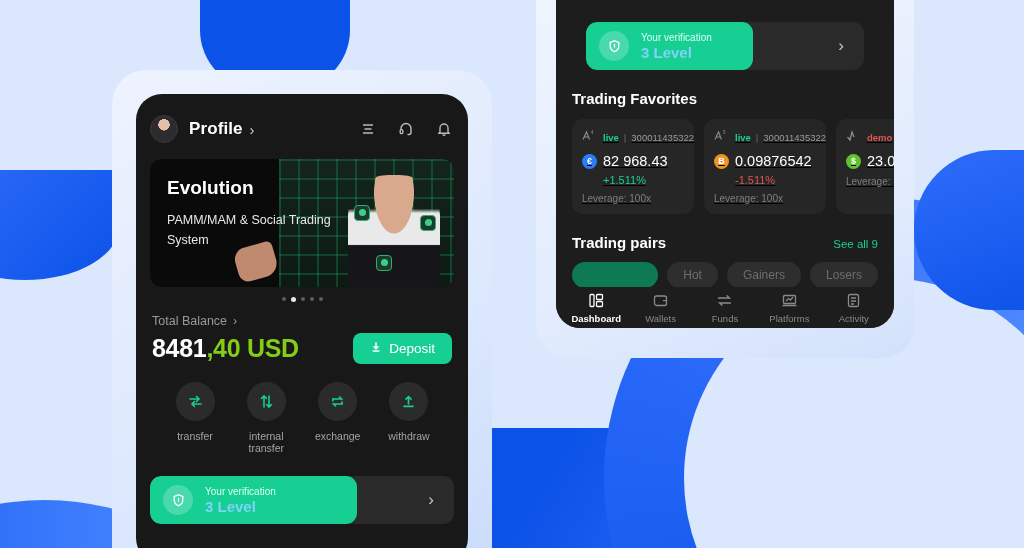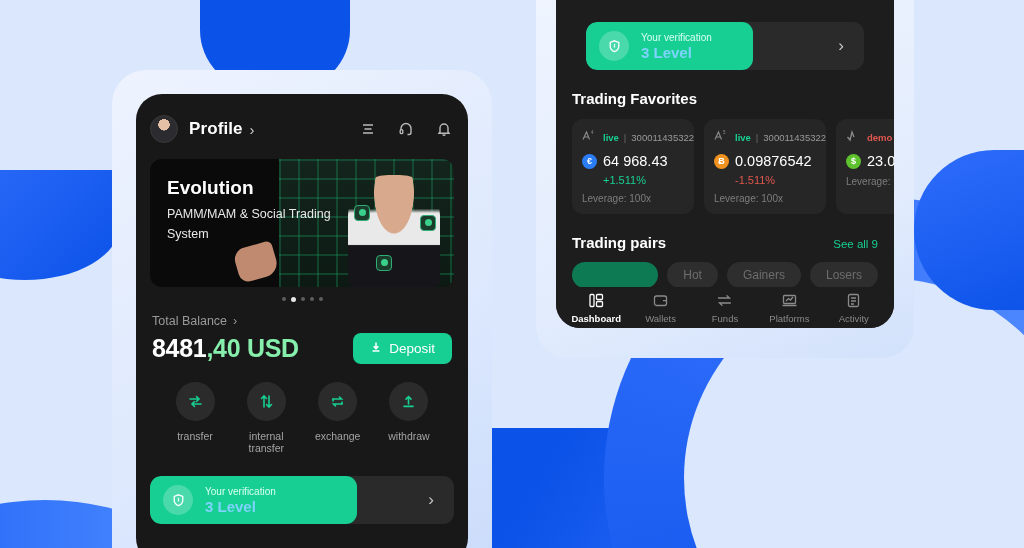--- a/index.html
+++ b/index.html
@@ -111,32 +111,32 @@
     position:absolute; width:16px; height:16px; border-radius:4px;
     background:#1b3b2b; border:1px solid #2fae77;
   }
   .banner-chip::after {
     content:""; position:absolute; left:4px; top:3px; width:7px; height:7px;
     border-radius:50%; background:#3ad08c;
   }
   .banner-txt { position:absolute; left:17px; top:18px; z-index:3; }
   .banner-h { color:#fff; font-size:19px; font-weight:bold; }
   .banner-s {
-    color:#e8e8e8; font-size:12.5px; margin-top:5px; line-height:1.62; max-width:190px;
+    color:#e8e8e8; font-size:12.5px; margin-top:11px; line-height:1.62; max-width:190px;
   }
   .dots { display:flex; justify-content:center; gap:5px; margin-top:10px; }
   .dot { width:4px; height:4px; border-radius:50%; background:#5e5e5e; }
   .dot.on { width:5px; height:5px; background:#e8e8e8; }
 
   .bal { padding:12px 16px 0 16px; }
   .bal-lbl { color:#9a9a9a; font-size:12.5px; display:flex; align-items:center; gap:6px; }
   .bal-row { display:flex; align-items:center; margin-top:5px; }
   .bal-amt { font-size:25px; font-weight:bold; letter-spacing:-.3px; }
   .bal-int { color:#fff; }
-  .bal-dec { color:#86efac; }
+  .bal-dec { color:#84cc16; }
   .deposit {
     margin-left:auto; background:#17cf92; color:#fff; font-size:13.5px;
     border-radius:8px; padding:8px 17px; display:flex; align-items:center; gap:7px;
     font-weight:500; border:none; cursor:pointer;
   }
 
   .acts { display:flex; justify-content:space-between; padding:18px 26px 0 26px; }
   .act { width:66px; text-align:center; }
   .act-ic {
     width:39px; height:39px; border-radius:50%; background:#2b2b2b;
@@ -164,21 +164,21 @@
 
   
   .rp { padding:0 16px; }
   .r-verif { margin-top:82px; }
   .sec-hdr {
     display:flex; align-items:baseline; margin-top:20px;
   }
   .sec-title { color:#fff; font-size:15px; font-weight:bold; }
   .sec-link { margin-left:auto; color:#17cf92; font-size:11.5px; }
 
-  .fav-row { display:flex; gap:10px; margin-top:12px; }
+  .fav-row { display:flex; gap:10px; margin-top:12px;text-decoration:underline; }
   .fav {
     width:122px; flex:none; background:#262626; border-radius:11px; padding:9px 10px 10px 10px;
   }
   .fav-top { display:flex; align-items:center; gap:5px; }
   .fav-kind { font-size:9.5px; font-weight:bold; }
   .fav-kind.live { color:#17cf92; }
   .fav-kind.demo { color:#e0564f; }
   .fav-sep { color:#6b6b6b; font-size:9.5px; }
   .fav-acc { color:#9a9a9a; font-size:9.5px; }
   .fav-val { display:flex; align-items:center; gap:6px; margin-top:7px; }
@@ -378,21 +378,21 @@
               <path d="M1 10.5L4.5 3l3 7.5M2.2 8h4.6"></path>
                 <text x="9" y="5" font-size="4.5" fill="#8d8d8d" stroke="none">4</text>
             </svg>
           </span>
           <span class="fav-kind live">live</span>
           <span class="fav-sep">|</span>
           <span class="fav-acc">300011435322</span>
         </div>
         <div class="fav-val">
           <span class="coin" style="background:#2b7df5">€</span>
-          <span class="fav-num">64 968.43</span>
+          <span class="fav-num">82 968.43</span>
         </div>
         <div class="fav-pct up">+1.511%</div>
         <div class="fav-lev">Leverage: 100x</div>
       </div>
 
       <div class="fav">
         <div class="fav-top">
           <span>
             <svg width="16" height="13" viewBox="0 0 16 13" fill="none" stroke="#8d8d8d" stroke-width="1.1">
               <path d="M1 10.5L4.5 3l3 7.5M2.2 8h4.6"></path>

